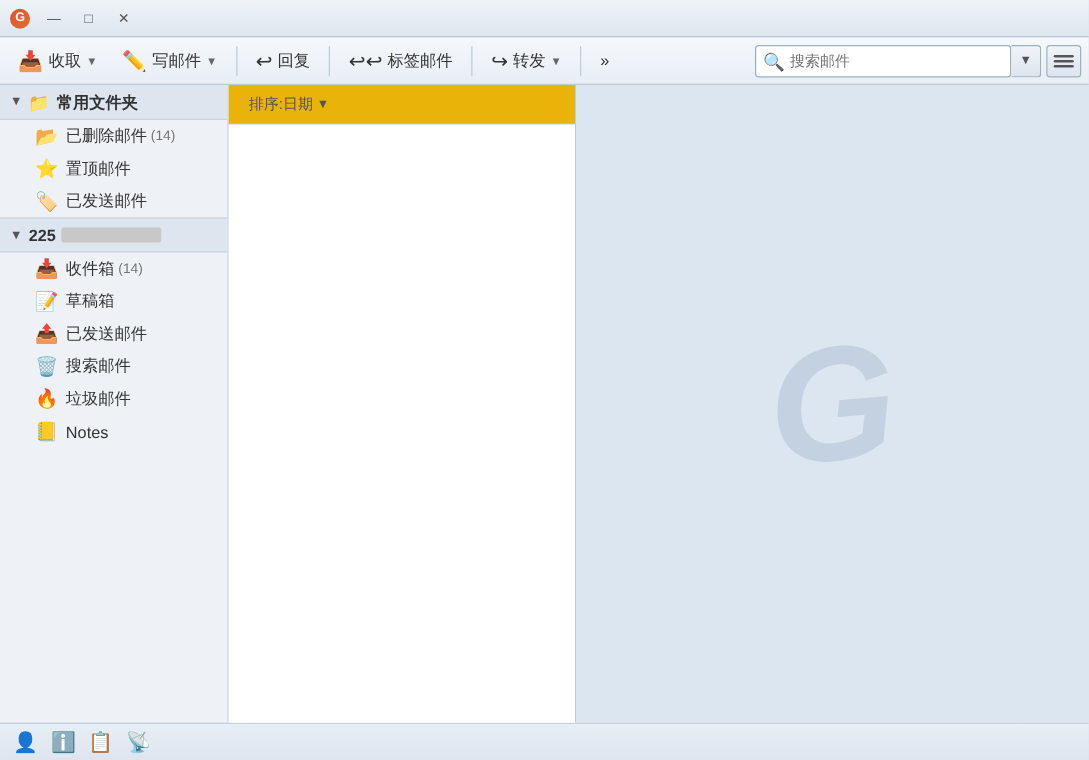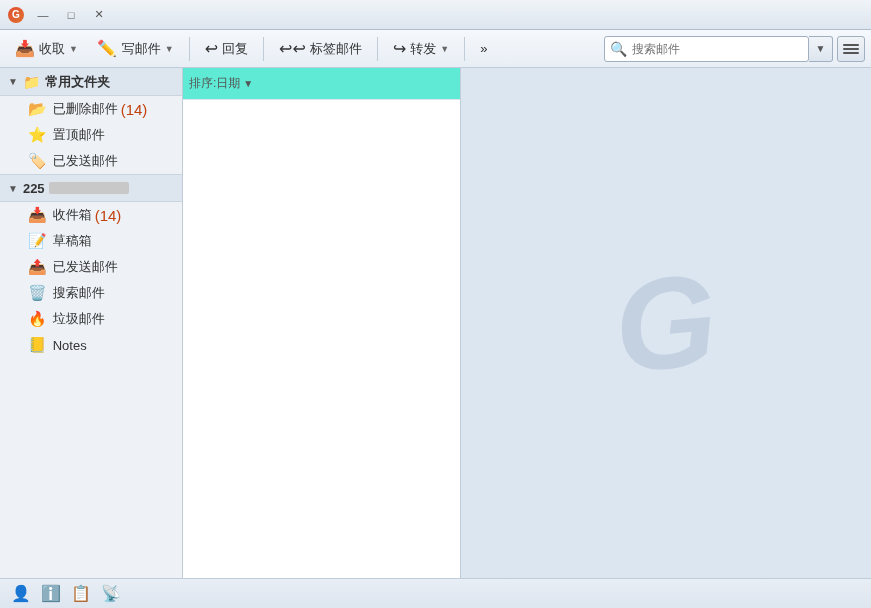--- a/index.html
+++ b/index.html
@@ -199,22 +199,22 @@
       padding: 0 10px 0 28px;
       cursor: pointer;
       color: #333;
       font-size: 13px;
     }
     .folder-item .f-icon {
       margin-right: 6px;
       font-size: 15px;
     }
     .badge {
-      color: #c2410c;
-      font-size: 15px;
+      color: #737373;
+      font-size: 11px;
       margin-left: 3px;
     }
     .account-header {
       height: 28px;
       display: flex;
       align-items: center;
       padding: 0 8px;
       font-size: 13px;
       font-weight: bold;
       color: #333;
@@ -236,23 +236,23 @@
       background: white;
       border-right: 1px solid #c0ccd8;
       display: flex;
       flex-direction: column;
       flex-shrink: 0;
     }
     #sort-bar {
       height: 32px;
       display: flex;
       align-items: center;
-      padding: 0 6px;
+      padding: 0 16px;
       border-bottom: 1px solid #dde5ef;
-      background: #5eead4;
+      background: #eab308;
     }
     #sort-label {
       font-size: 12px;
       color: #555;
       cursor: pointer;
     }
     #sort-arrow {
       font-size: 10px;
       color: #555;
       margin-left: 3px;

